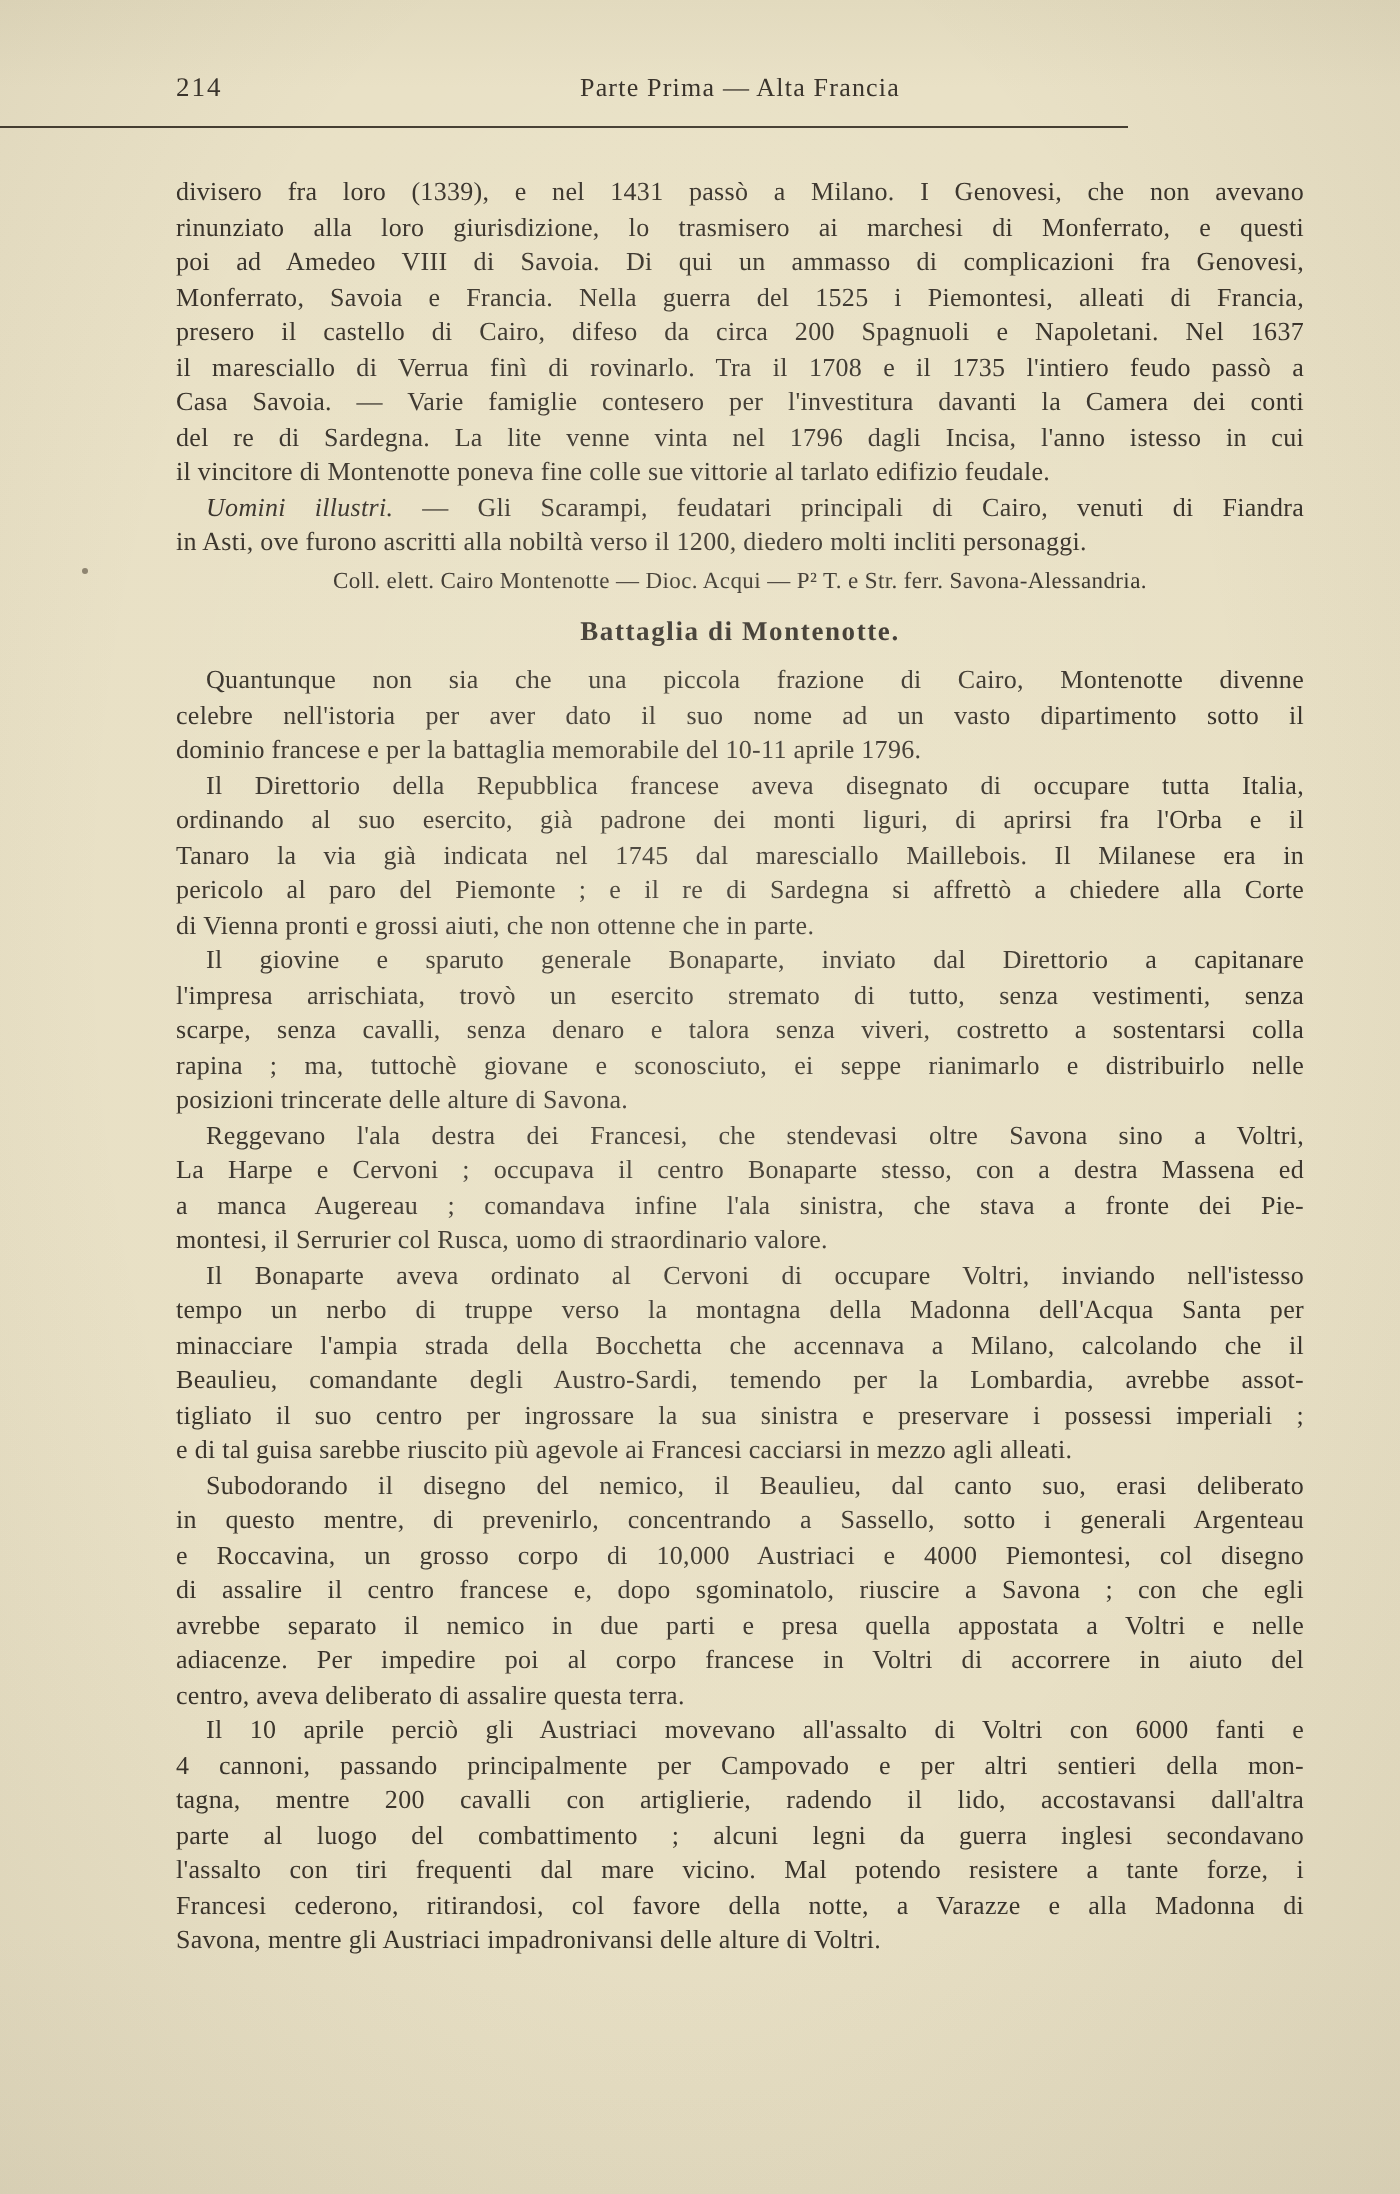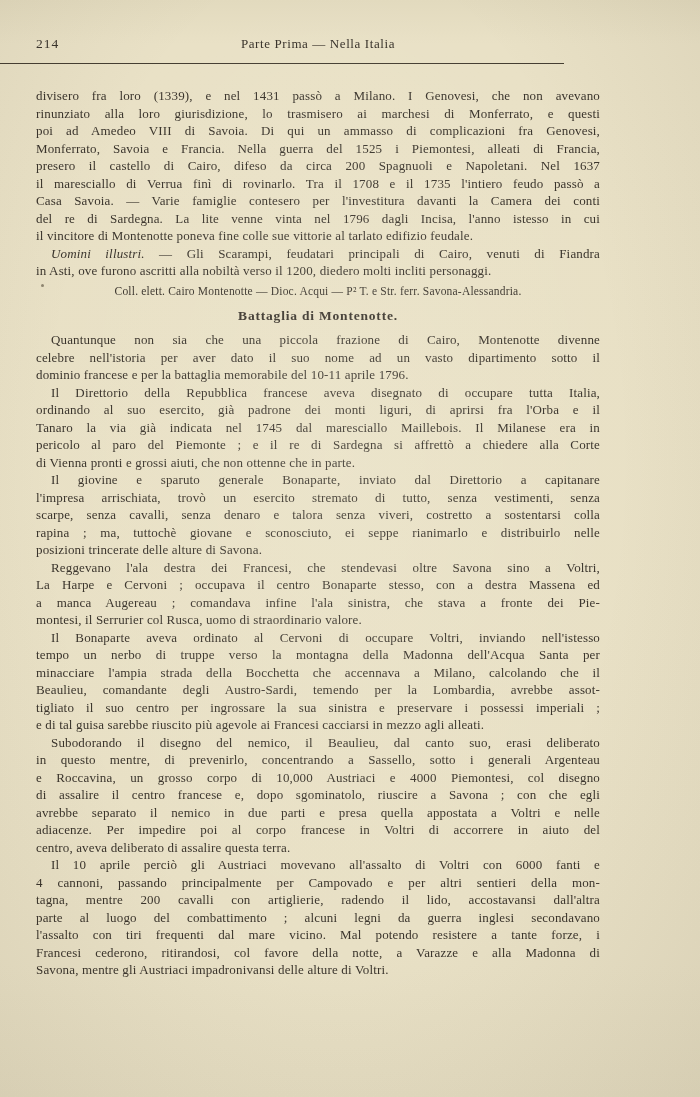--- a/index.html
+++ b/index.html
@@ -18,21 +18,21 @@
     padding-top: 36px;
   }
   .page::before {
     content: "";
     position: absolute;
     inset: 0;
     pointer-events: none;
     background: radial-gradient(ellipse at 48% 42%, rgba(255,255,240,0.12) 0%, rgba(0,0,0,0) 55%, rgba(60,45,20,0.08) 100%);
   }
 
-  .textcol { width: 564px; margin-left: 36px; }
+  .textcol { width: 564px; margin-left: 88px; }
 
   .pagehead { position: relative; height: 17px; }
   .pagehead .pnum {
     position: absolute; left: 0; top: 0;
     font-size: 13.5px; letter-spacing: 1px;
   }
   .pagehead .runtitle {
     text-align: center; font-size: 13px; letter-spacing: 0.6px;
   }
   .headrule {
@@ -71,21 +71,21 @@
     background: rgba(70, 58, 44, 0.55);
   }
 </style>
 </head>
 <body>
 
 <div class="page">
 
   <div class="textcol pagehead">
     <span class="pnum">214</span>
-    <div class="runtitle">Parte Prima — Nella Italia</div>
+    <div class="runtitle">Parte Prima — Alta Francia</div>
   </div>
 
   <hr class="textcol headrule">
 
   <div class="textcol bodytext">
 
     <div>
         <div class="tline">divisero fra loro (1339), e nel 1431 passò a Milano. I Genovesi, che non avevano</div>
         <div class="tline">rinunziato alla loro giurisdizione, lo trasmisero ai marchesi di Monferrato, e questi</div>
         <div class="tline">poi ad Amedeo VIII di Savoia. Di qui un ammasso di complicazioni fra Genovesi,</div>

